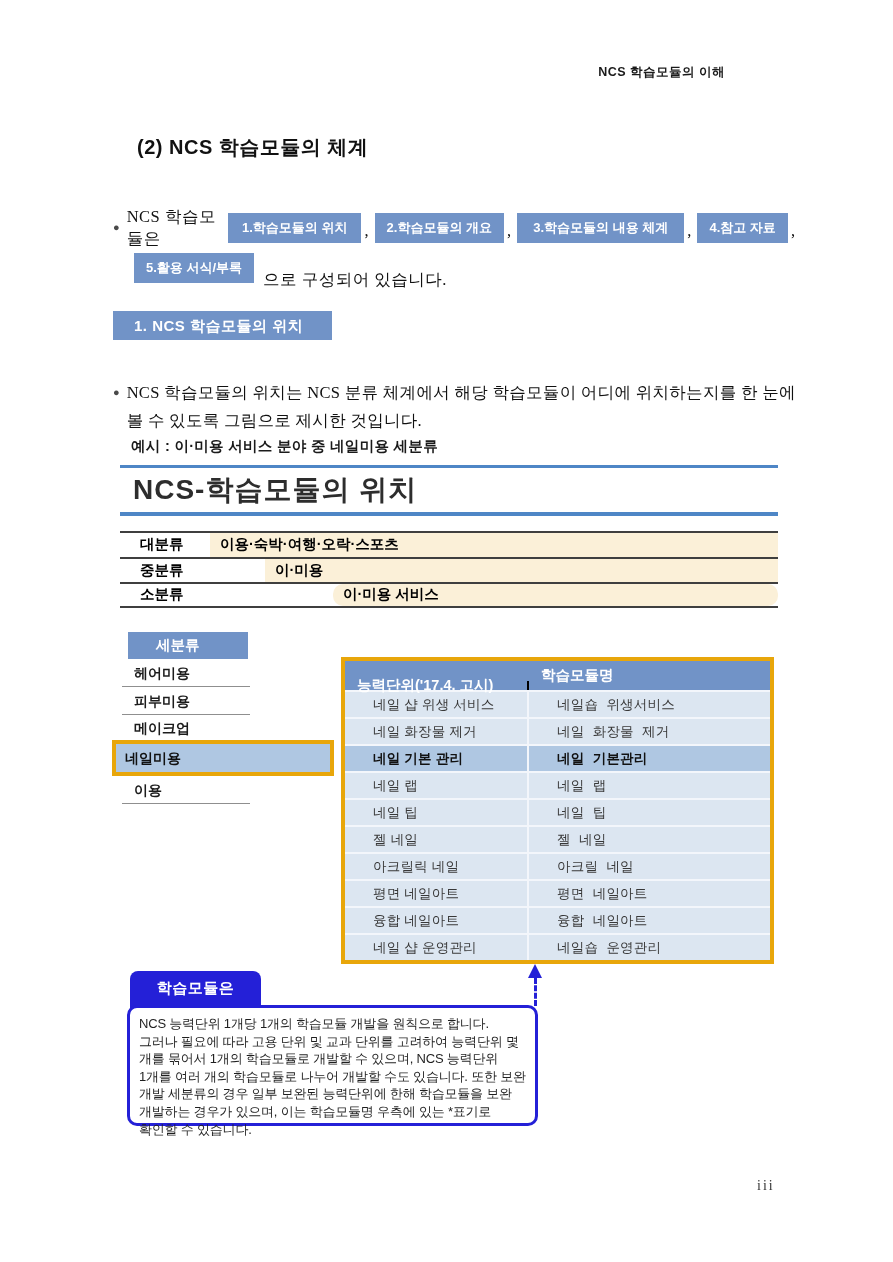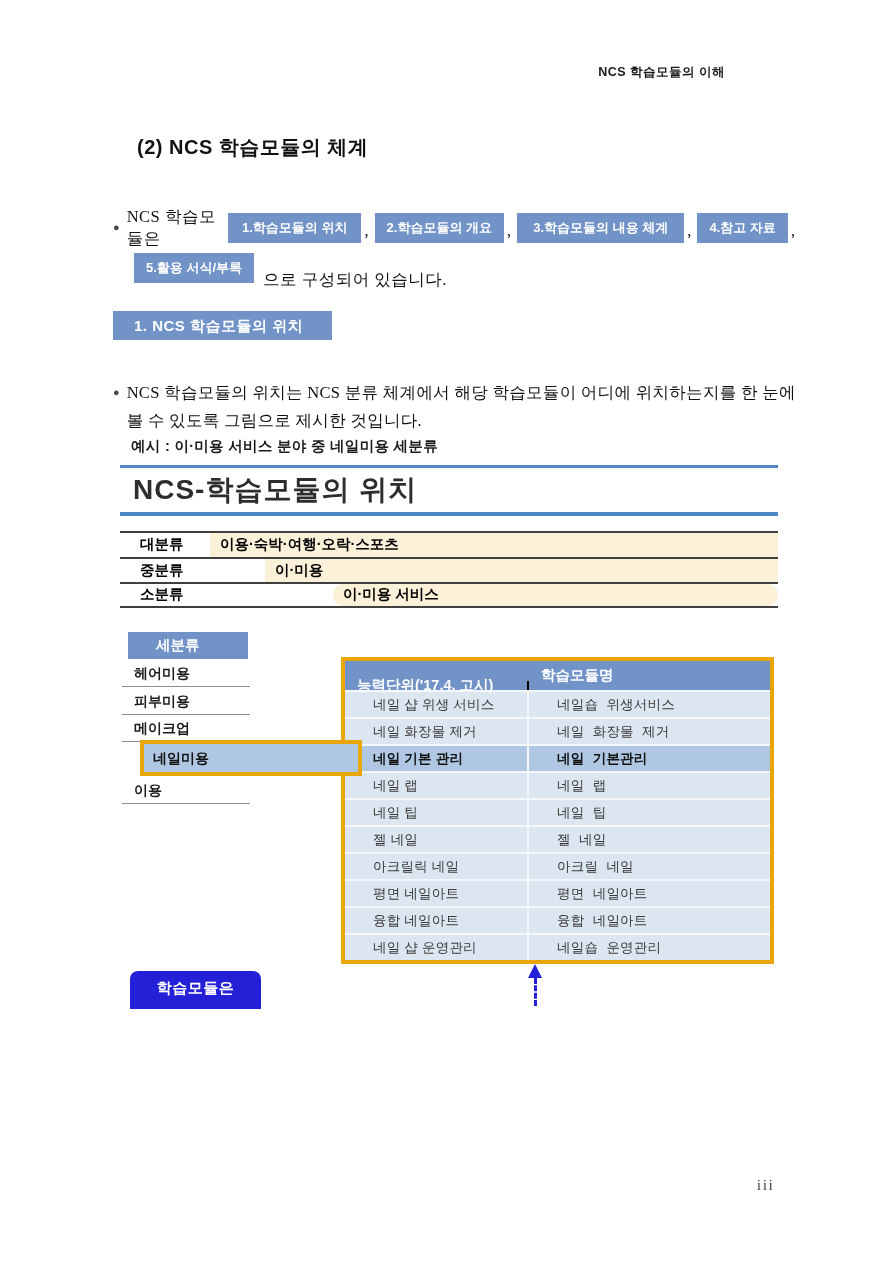--- a/index.html
+++ b/index.html
@@ -37,21 +37,21 @@
                font:700 14.5px "Liberation Sans",sans-serif; color:#000; }
   .cls-value { position:absolute; top:0; right:0; height:100%; background:#FBF0D8; display:flex; align-items:center;
                font:700 14.5px "Liberation Sans",sans-serif; color:#000; padding-left:10px; }
   .cls-row.r0 .cls-value { left:90px; } .cls-row.r1 .cls-value { left:145px; } .cls-row.r2 .cls-value { left:213px;border-radius:10px; }
 
   .sub-head { position:absolute; top:632px; left:128px; width:120px; height:27px; background:#7193C7;
               color:#fff; font:700 14.5px "Liberation Sans",sans-serif; line-height:27px; padding-left:28px; }
   .sub-item { position:absolute; left:122px; width:128px; height:28px; border-bottom:1px solid #8f8f8f;
               font:700 14px "Liberation Sans",sans-serif; color:#1c1c1c; line-height:28px; padding-left:12px; }
   .sub-item.i0{ top:659px; } .sub-item.i1{ top:687px; } .sub-item.i2{ top:714px; } .sub-item.i4{ top:776px; }
-  .sub-band { position:absolute; top:740px; left:140px; width:222px; height:36px; background:#AFC7E2;
+  .sub-band { position:absolute; top:740px; left:112px; width:222px; height:36px; background:#AFC7E2;
               border:4px solid #E8A60A; z-index:5; font:700 14px "Liberation Sans",sans-serif; color:#111;
               line-height:28px; padding-left:9px; }
 
   .mod-table { position:absolute; top:657px; left:341px; width:433px; border:4px solid #E8A60A; background:#DCE6F1; }
   .mod-hrow { display:flex; height:29px; background:#7193C7; }
   .mod-hcell { color:#fff; font:700 14.5px "Liberation Sans",sans-serif; display:flex; align-items:center; padding-left:12px; }
   .mod-row { display:flex; height:27px; border-top:2px solid #f3f6fb; }
   .mod-cell { font:500 13.5px "Liberation Sans",sans-serif; color:#383838; display:flex; align-items:center;
               padding-left:28px; letter-spacing:.2px; }
   .col1 { width:184px; border-right:2px solid #f3f6fb; } .col2 { flex:1;font-family:Liberation Mono, monospace; }
@@ -178,16 +178,19 @@
     <div class="mod-row">
       <span class="mod-cell col1">네일 샵 운영관리</span>
       <span class="mod-cell col2">네일숍 운영관리</span>
     </div>
   </div>
 
   <div class="arrow-line"></div>
   <div class="arrow-head"></div>
 
   <div class="note-tab">학습모듈은</div>
+  <div class="note-body">
+    <div class="note-text">NCS 능력단위 1개당 1개의 학습모듈 개발을 원칙으로 합니다. 그러나 필요에 따라 고용 단위 및 교과 단위를 고려하여 능력단위 몇 개를 묶어서 1개의 학습모듈로 개발할 수 있으며, NCS 능력단위 1개를 여러 개의 학습모듈로 나누어 개발할 수도 있습니다. 또한 보완 개발 세분류의 경우 일부 보완된 능력단위에 한해 학습모듈을 보완 개발하는 경우가 있으며, 이는 학습모듈명 우측에 있는 *표기로 확인할 수 있습니다.</div>
+  </div>
 
   <div class="page-num">iii</div>
 
 </div>
 
 </body></html>

